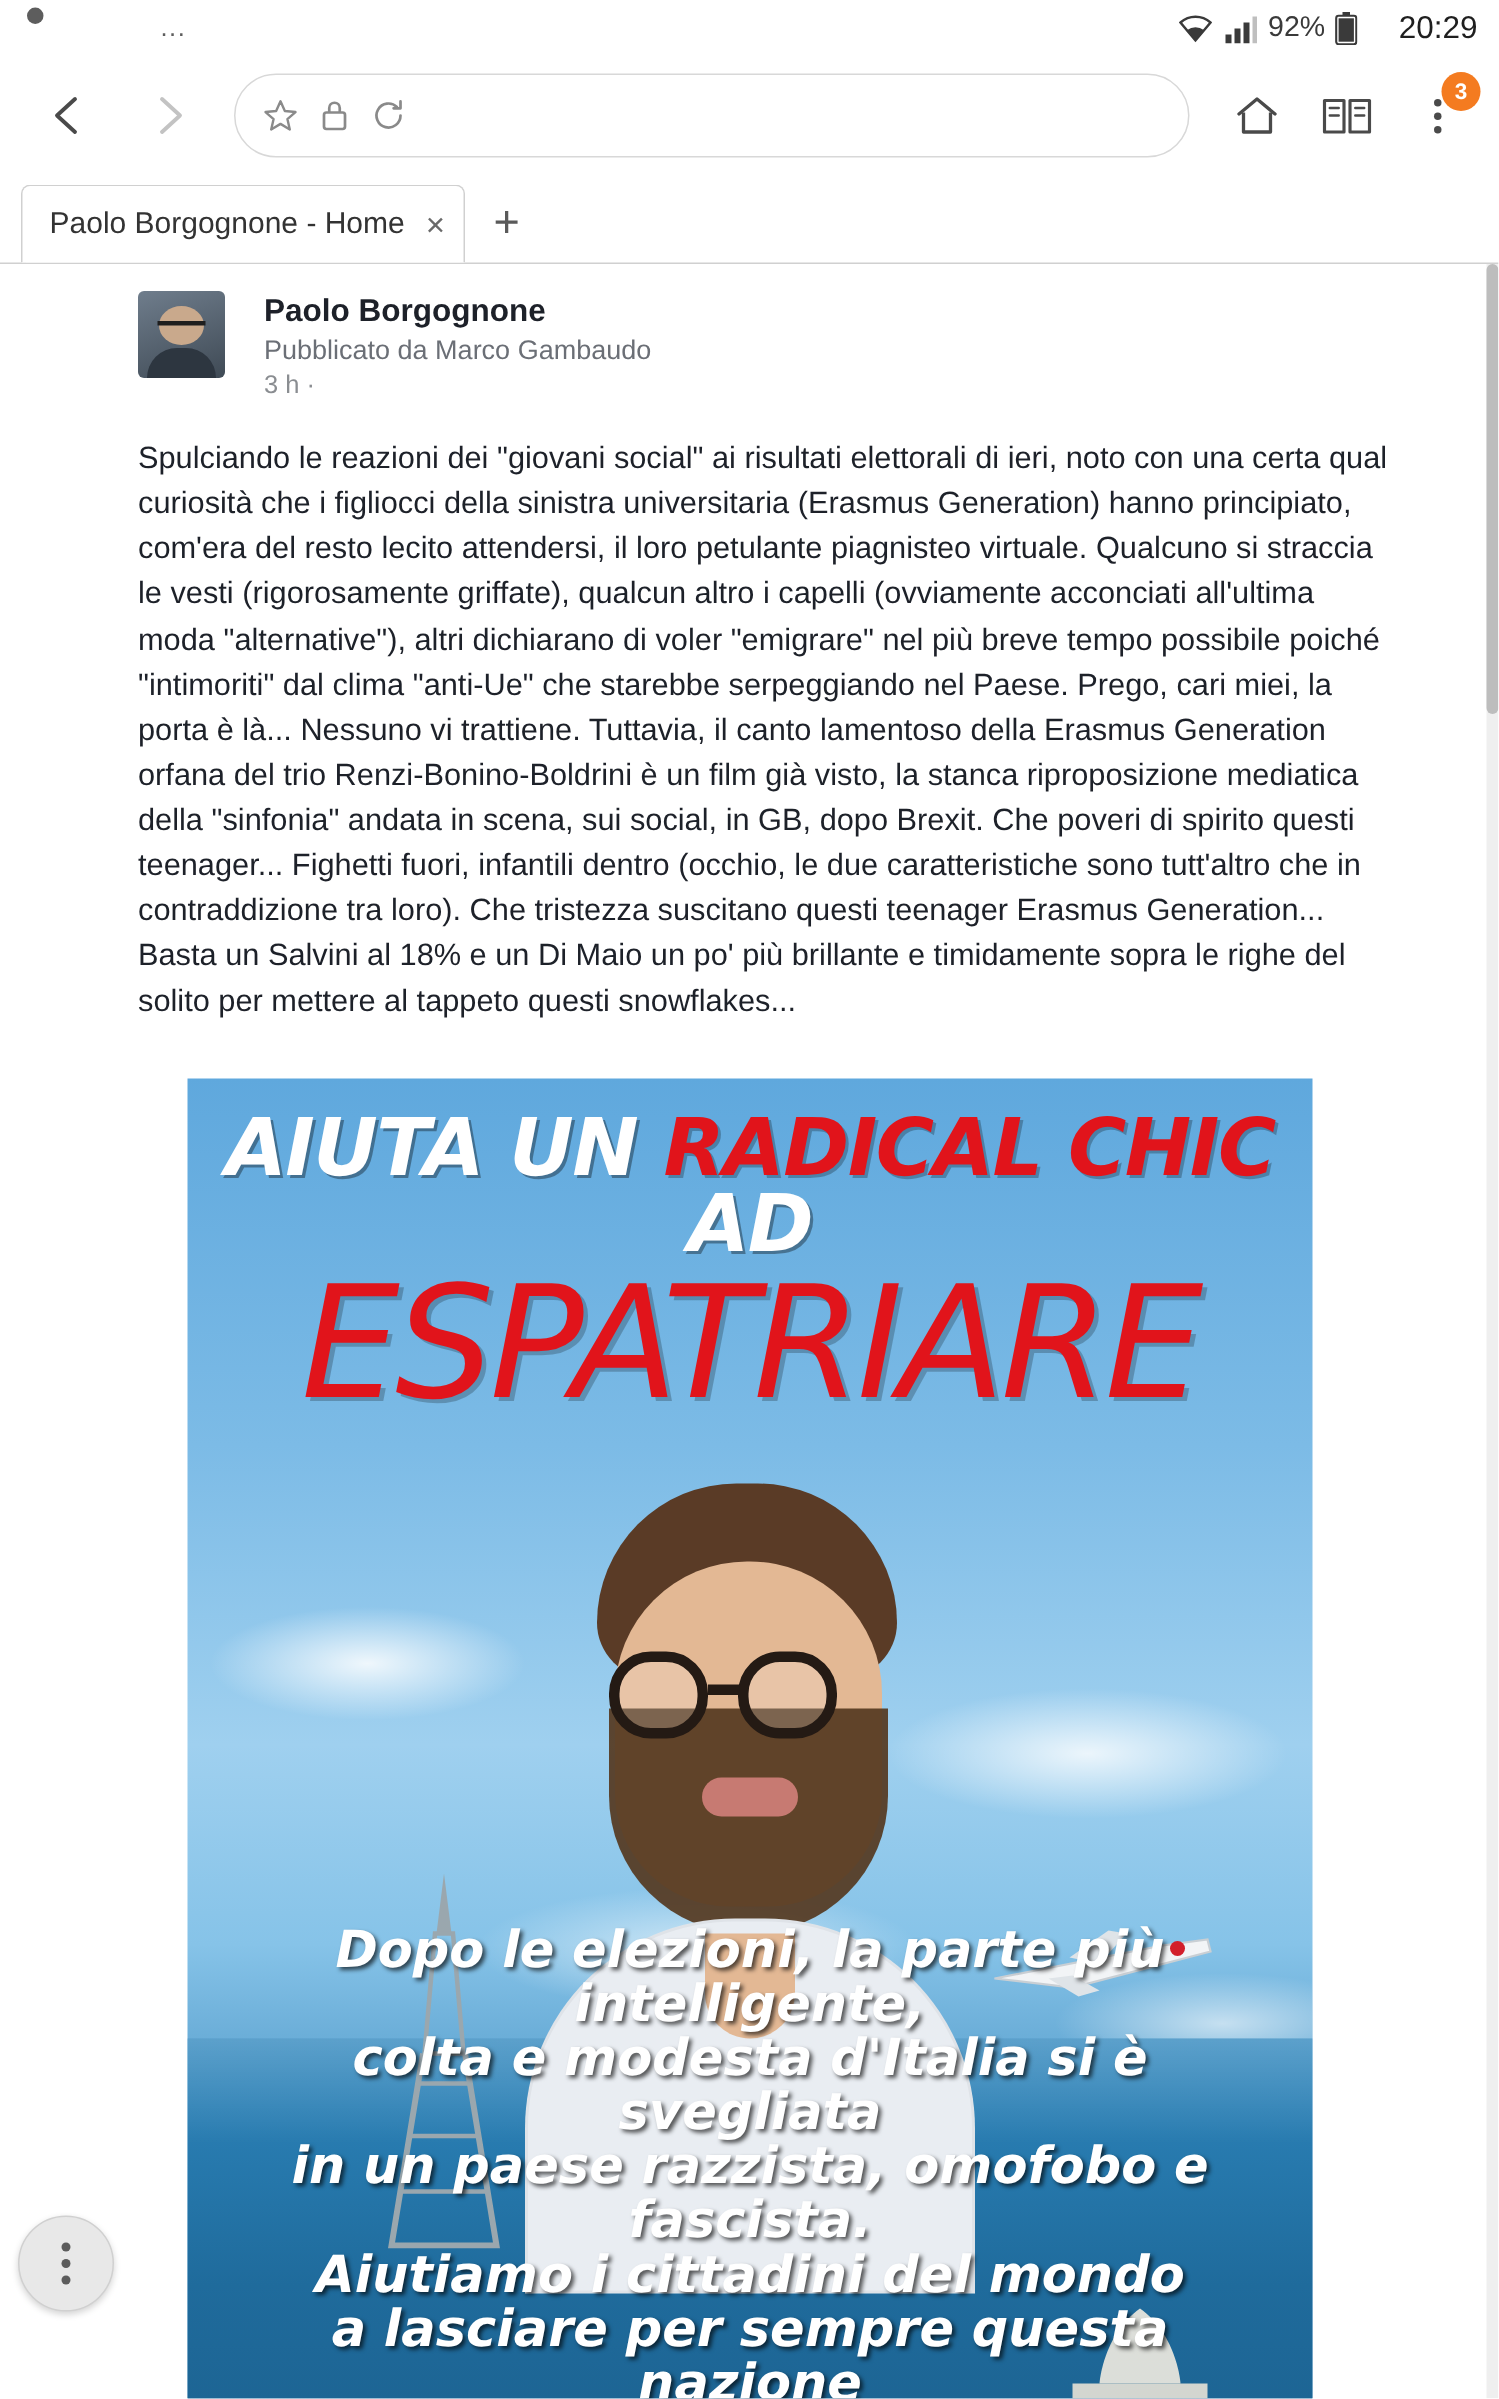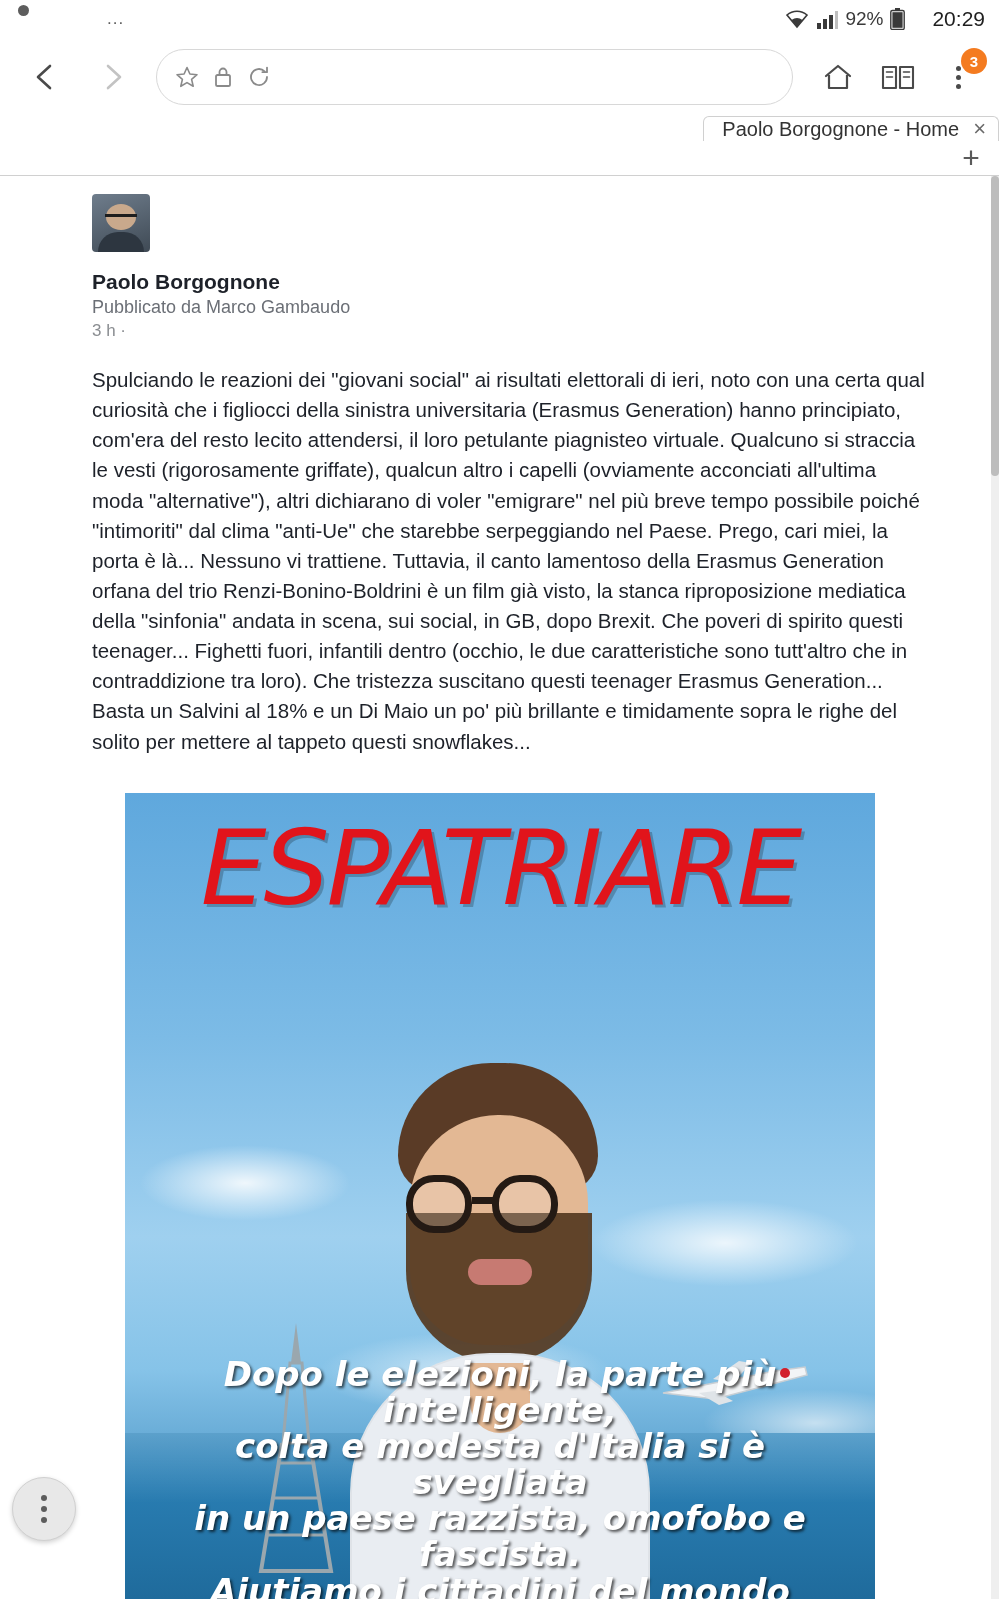--- a/index.html
+++ b/index.html
@@ -108,21 +108,20 @@
   .menu-dots i { width: 5px; height: 5px; border-radius: 50%; background: #4a4a4a; display: block; }
 
   
   .tabstrip {
     height: 60px;
     background: #ffffff;
     display: flex;
     align-items: flex-end;
     padding-left: 14px;
     border-bottom: 1px solid #d0d0d0;
-    flex-direction: column;
   }
   .tab {
     height: 52px;
     min-width: 280px;
     display: flex;
     align-items: center;
     padding: 0 12px 0 18px;
     border: 1px solid #d0d0d0;
     border-bottom: none;
     border-radius: 6px 6px 0 0;
@@ -146,21 +145,21 @@
   }
   .scroll-track {
     position: absolute; top: 0; right: 0; width: 8px; bottom: 0;
     background: #efefef;
   }
   .scroll-thumb {
     position: absolute; top: 0; right: 0; width: 8px; height: 300px;
     background: #bdbdbd; border-radius: 4px;
   }
   .post { padding: 18px 24px 0 24px; }
-  .post-head { display: flex; gap: 16px; align-items: flex-start; padding-left: 68px; flex-direction: column; }
+  .post-head { display: flex; gap: 26px; align-items: flex-start; padding-left: 68px; }
   .avatar {
     width: 58px; height: 58px; border-radius: 4px;
     background: linear-gradient(160deg, #6f7d8c 0%, #3f4a55 100%);
     position: relative; overflow: hidden; flex: none;
   }
   .avatar:before {
     content: ""; position: absolute; left: 14px; top: 10px;
     width: 30px; height: 26px; border-radius: 50%; background: #c9a98c;
   }
   .avatar:after {
@@ -441,20 +440,23 @@
         <div class="face"></div>
         <div class="beard"></div>
         <div class="mouth"></div>
         <div class="glass-l"></div>
         <div class="glass-r"></div>
         <div class="glass-bridge"></div>
         <div class="shirt"></div>
       </div>
 
       <div class="meme-top">
+        <div class="meme-line1">
+          <span class="w">AIUTA UN </span><span class="r">RADICAL CHIC</span><span class="w"> AD</span>
+        </div>
         <div class="meme-line2">ESPATRIARE</div>
       </div>
 
       <div class="meme-mid" style="white-space: pre-line;">Dopo le elezioni, la parte più intelligente,
 colta e modesta d'Italia si è svegliata
 in un paese razzista, omofobo e fascista.
 Aiutiamo i cittadini del mondo
 a lasciare per sempre questa nazione
 piena di odio CHE NON LI MERITA!</div>
 

